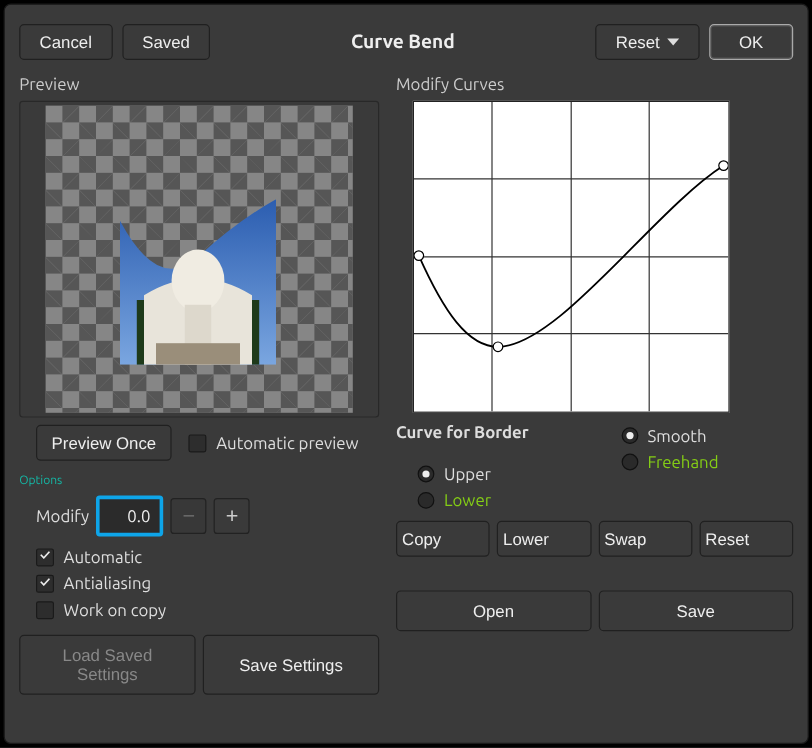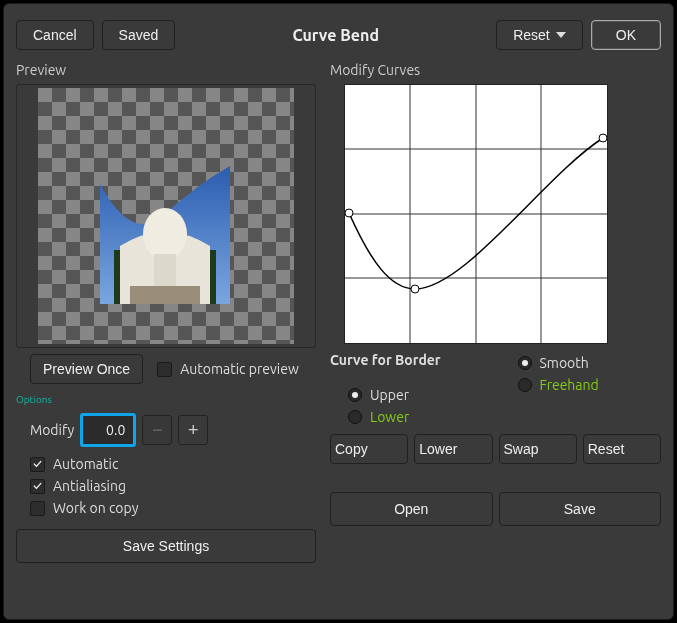--- a/index.html
+++ b/index.html
@@ -308,20 +308,21 @@
       <div class="checkbox-row">
         <span class="check on"></span>
         <span>Antialiasing</span>
       </div>
       <div class="checkbox-row">
         <span class="check"></span>
         <span>Work on copy</span>
       </div>
 
       <div class="settings-row">
+        <button class="wide-btn dim">Load Saved Settings</button>
         <button class="wide-btn">Save Settings</button>
       </div>
     </div>
 
     <div class="col-right">
       <div class="section-label">Modify Curves</div>
 
       <div class="curve-frame">
         <svg class="curve-grid" width="262" height="258" viewBox="0 0 262 258">
           <line class="grid" x1="65" y1="0" x2="65" y2="258"></line>

